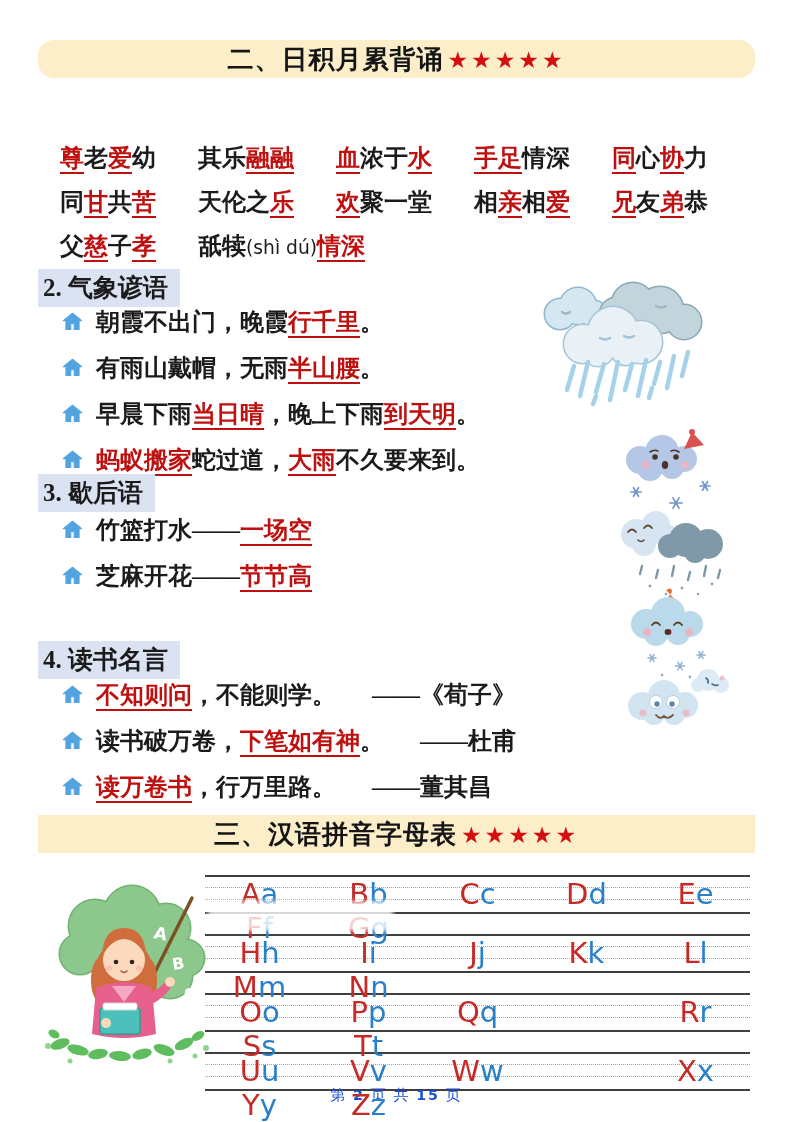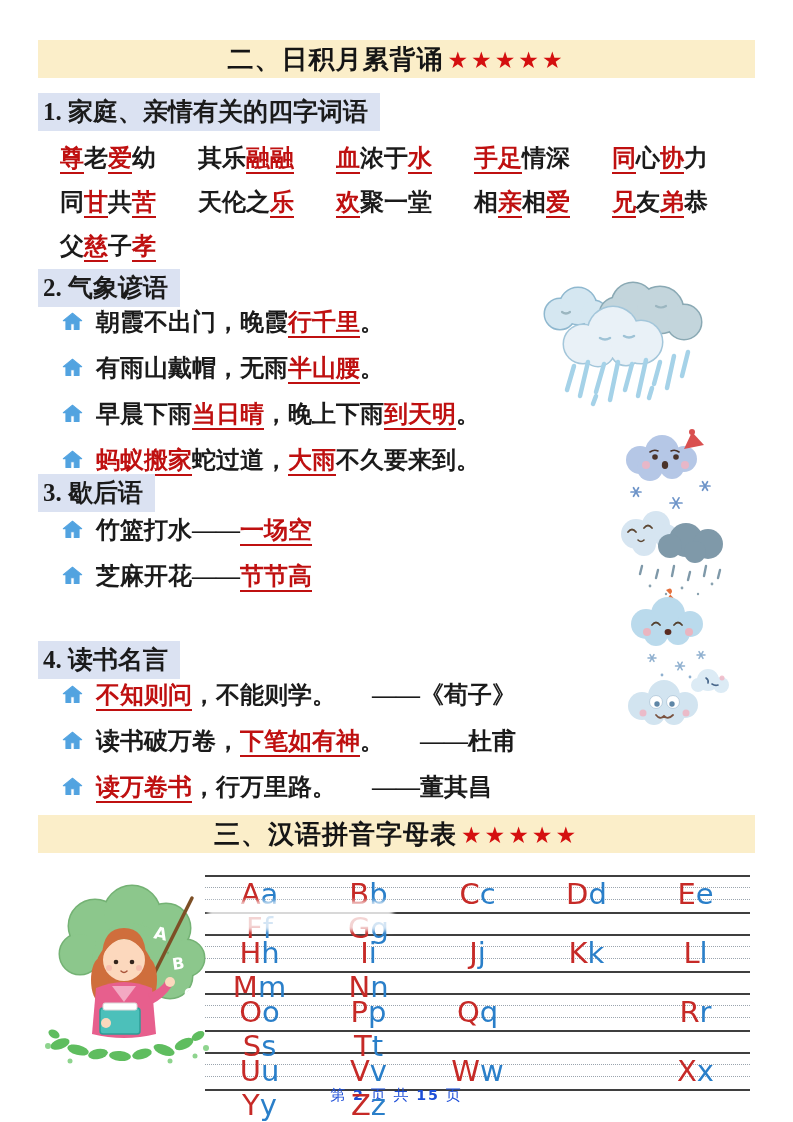--- a/index.html
+++ b/index.html
@@ -61,43 +61,43 @@
   .ill { position:absolute; }
   #rain-ill  { left:528px; top:262px; width:198px; height:146px; }
   #side-ill  { left:600px; top:428px; width:158px; height:320px; }
   #girl-ill  { left:40px;  top:876px; width:178px; height:192px; }
 </style>
 </head>
 <body>
 
 <div class="page">
 
-  <div class="band" style="top:40px;">
+  <div class="band" style="top:40px;border-radius:16px;">
     <span class="band-title">二、日积月累背诵</span>
     <span class="band-stars">★★★★★</span>
   </div>
 
-  <div class="sec-heading" style="top:93px;">1. 家庭、亲情有关的四字词语</div>
   <div class="word-grid">
     <div class="word-row">
       <span class="word"><span class="seg-r">尊</span><span>老</span><span class="seg-r">爱</span><span>幼</span></span>
       <span class="word"><span>其乐</span><span class="seg-r">融融</span></span>
       <span class="word"><span class="seg-r">血</span><span>浓于</span><span class="seg-r">水</span></span>
       <span class="word"><span class="seg-r">手足</span><span>情深</span></span>
       <span class="word"><span class="seg-r">同</span><span>心</span><span class="seg-r">协</span><span>力</span></span>
     </div>
     <div class="word-row">
       <span class="word"><span>同</span><span class="seg-r">甘</span><span>共</span><span class="seg-r">苦</span></span>
       <span class="word"><span>天伦之</span><span class="seg-r">乐</span></span>
       <span class="word"><span class="seg-r">欢</span><span>聚一堂</span></span>
       <span class="word"><span>相</span><span class="seg-r">亲</span><span>相</span><span class="seg-r">爱</span></span>
       <span class="word"><span class="seg-r">兄</span><span>友</span><span class="seg-r">弟</span><span>恭</span></span>
     </div>
     <div class="word-row">
       <span class="word"><span>父</span><span class="seg-r">慈</span><span>子</span><span class="seg-r">孝</span></span>
+      <span class="word"><span>舐犊</span><span class="seg-latin">(shì dú)</span><span class="seg-r">情深</span></span>
     </div>
   </div>
 
   <div class="sec-heading" style="top:269px;">2. 气象谚语</div>
   <div class="bullet-list" style="top:306px;">
     <div class="bullet-line">
       <span class="house"><svg viewBox="0 0 24 24">
             <path d="M12 2.5 L22.5 11 H19.5 V21 H14 V14.5 H10 V21 H4.5 V11 H1.5 Z" fill="#52a3e0" stroke="#52a3e0" stroke-width="1.2" stroke-linejoin="round"></path>
           </svg></span>
       <span class="line-text"><span>朝霞不出门，晚霞</span><span class="seg-r">行千里</span><span>。</span></span>

